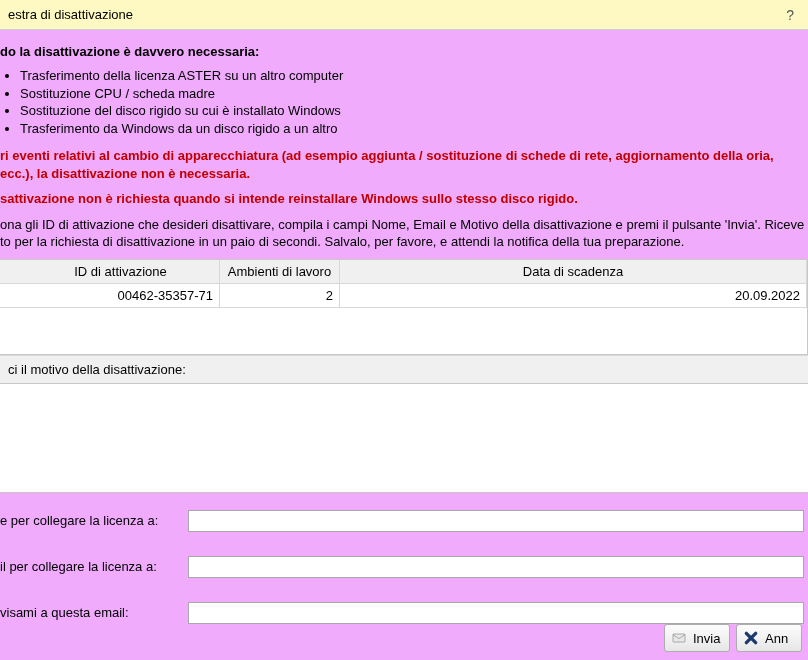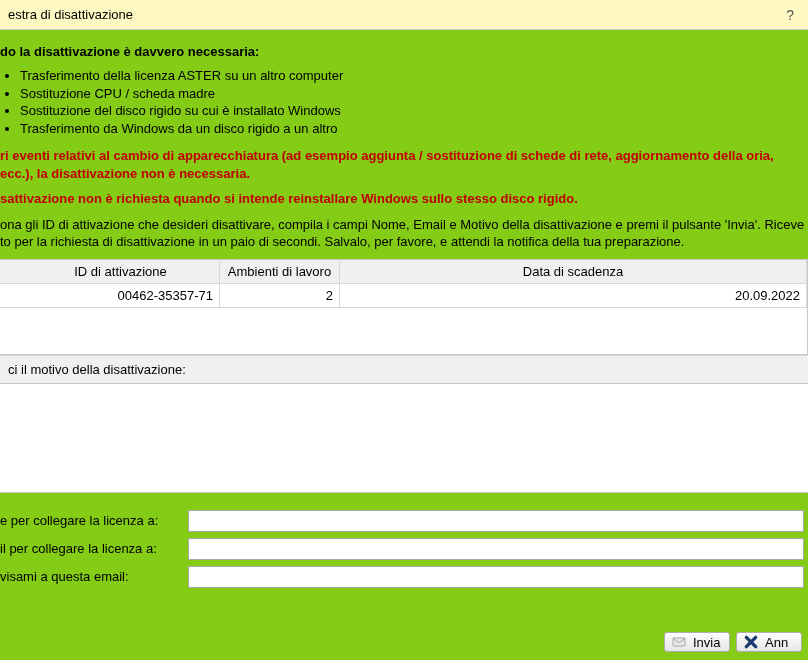--- a/index.html
+++ b/index.html
@@ -22,21 +22,21 @@
     justify-content: space-between;
   }
   .titlebar-left { display:flex; align-items:center; gap:6px; }
   .help-btn {
     font-size: 14px;
     color: #555;
     cursor: pointer;
     padding: 0 6px;
   }
   .content {
-    background: #84cc16;
+    background: #f0abfc;
     padding: 10px 0 0 0;
     height: calc(100% - 30px);
     overflow: hidden;
     position: relative;
   }
   .section-heading {
     font-weight: bold;
     padding: 4px 0 6px 0;
   }
   .bullets {
@@ -88,21 +88,21 @@
     resize: none;
     font: inherit;
     padding: 4px;
   }
   .formrows {
     padding: 14px 4px 0 0;
   }
   .formrow {
     display: flex;
     align-items: center;
-    margin-bottom: 6px;
+    margin-bottom: 24px;
   }
   .formrow label { width: 188px; text-align: left; }
   .formrow input {
     flex: 1;
     height: 22px;
     border: 1px solid #a8a8a8;
     background: #fff;
     padding: 2px 6px;
     font: inherit;
   }
@@ -111,21 +111,21 @@
     bottom: 8px; right: 6px;
     display: flex;
     gap: 6px;
   }
   .btn {
     display: inline-flex;
     align-items: center;
     gap: 6px;
     padding: 4px 6px;
     min-width: 66px;
-    height: 20px;
+    height: 28px;
     background: linear-gradient(#fdfdfd,#e6e6e6);
     border: 1px solid #adadad;
     border-radius: 3px;
     cursor: pointer;
     font: inherit;
   }
   .btn svg { width:16px; height:16px; }
   .pad-left-neg { margin-left: 0; }
   .body-pad { padding-left: 0; }
   .truncate-left { overflow:hidden; }

